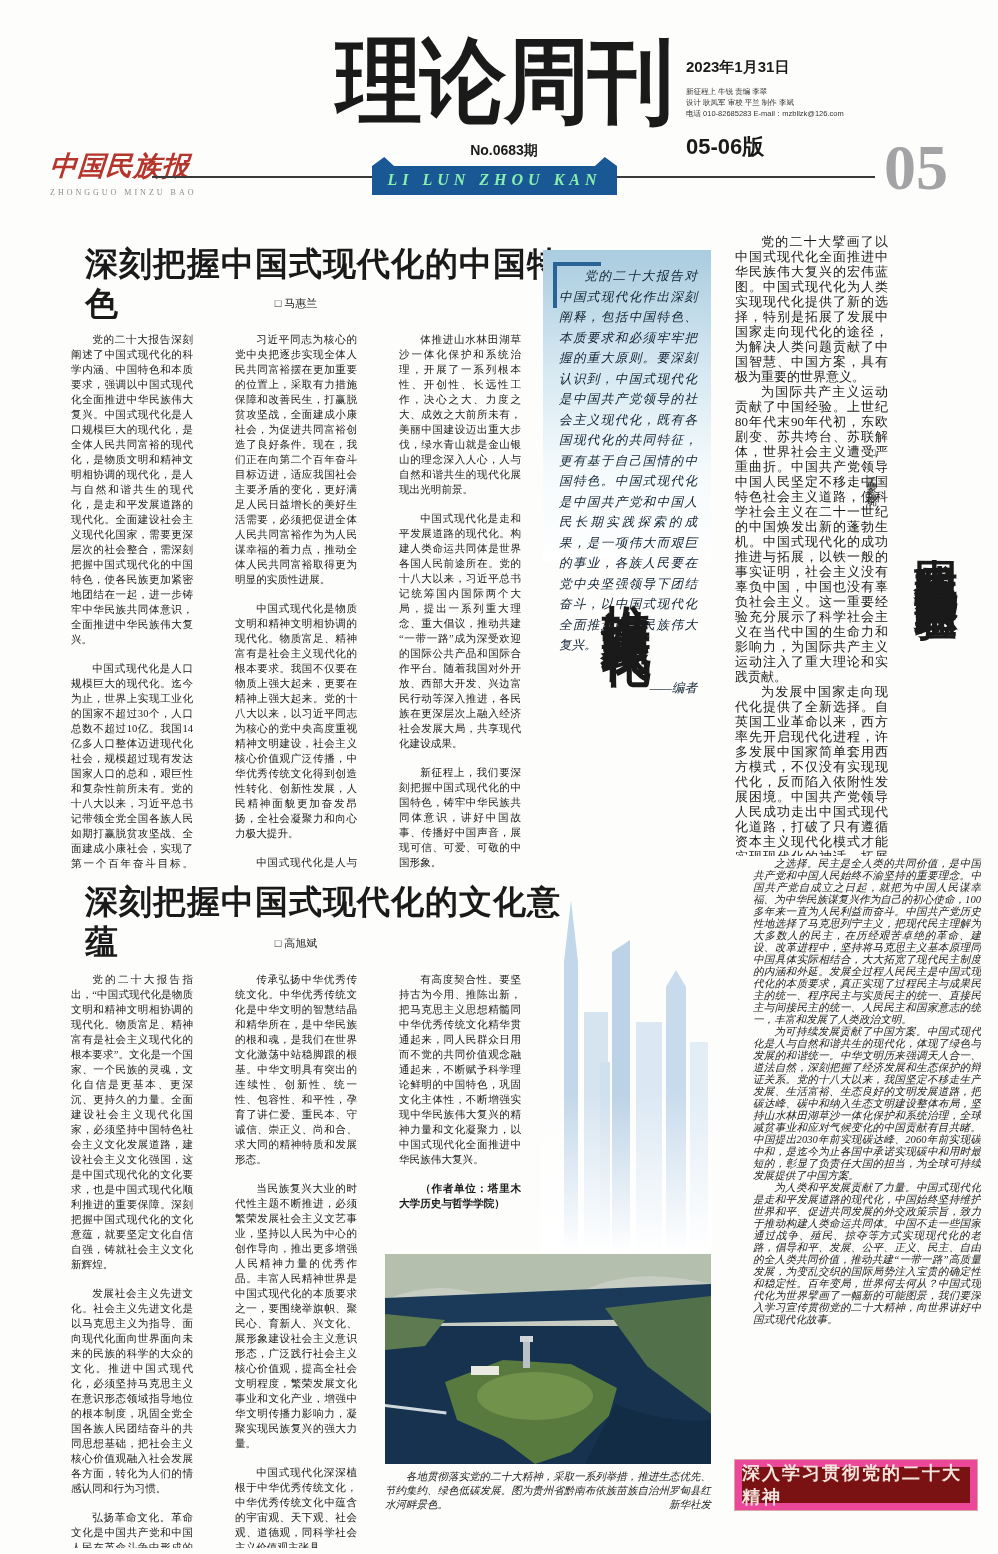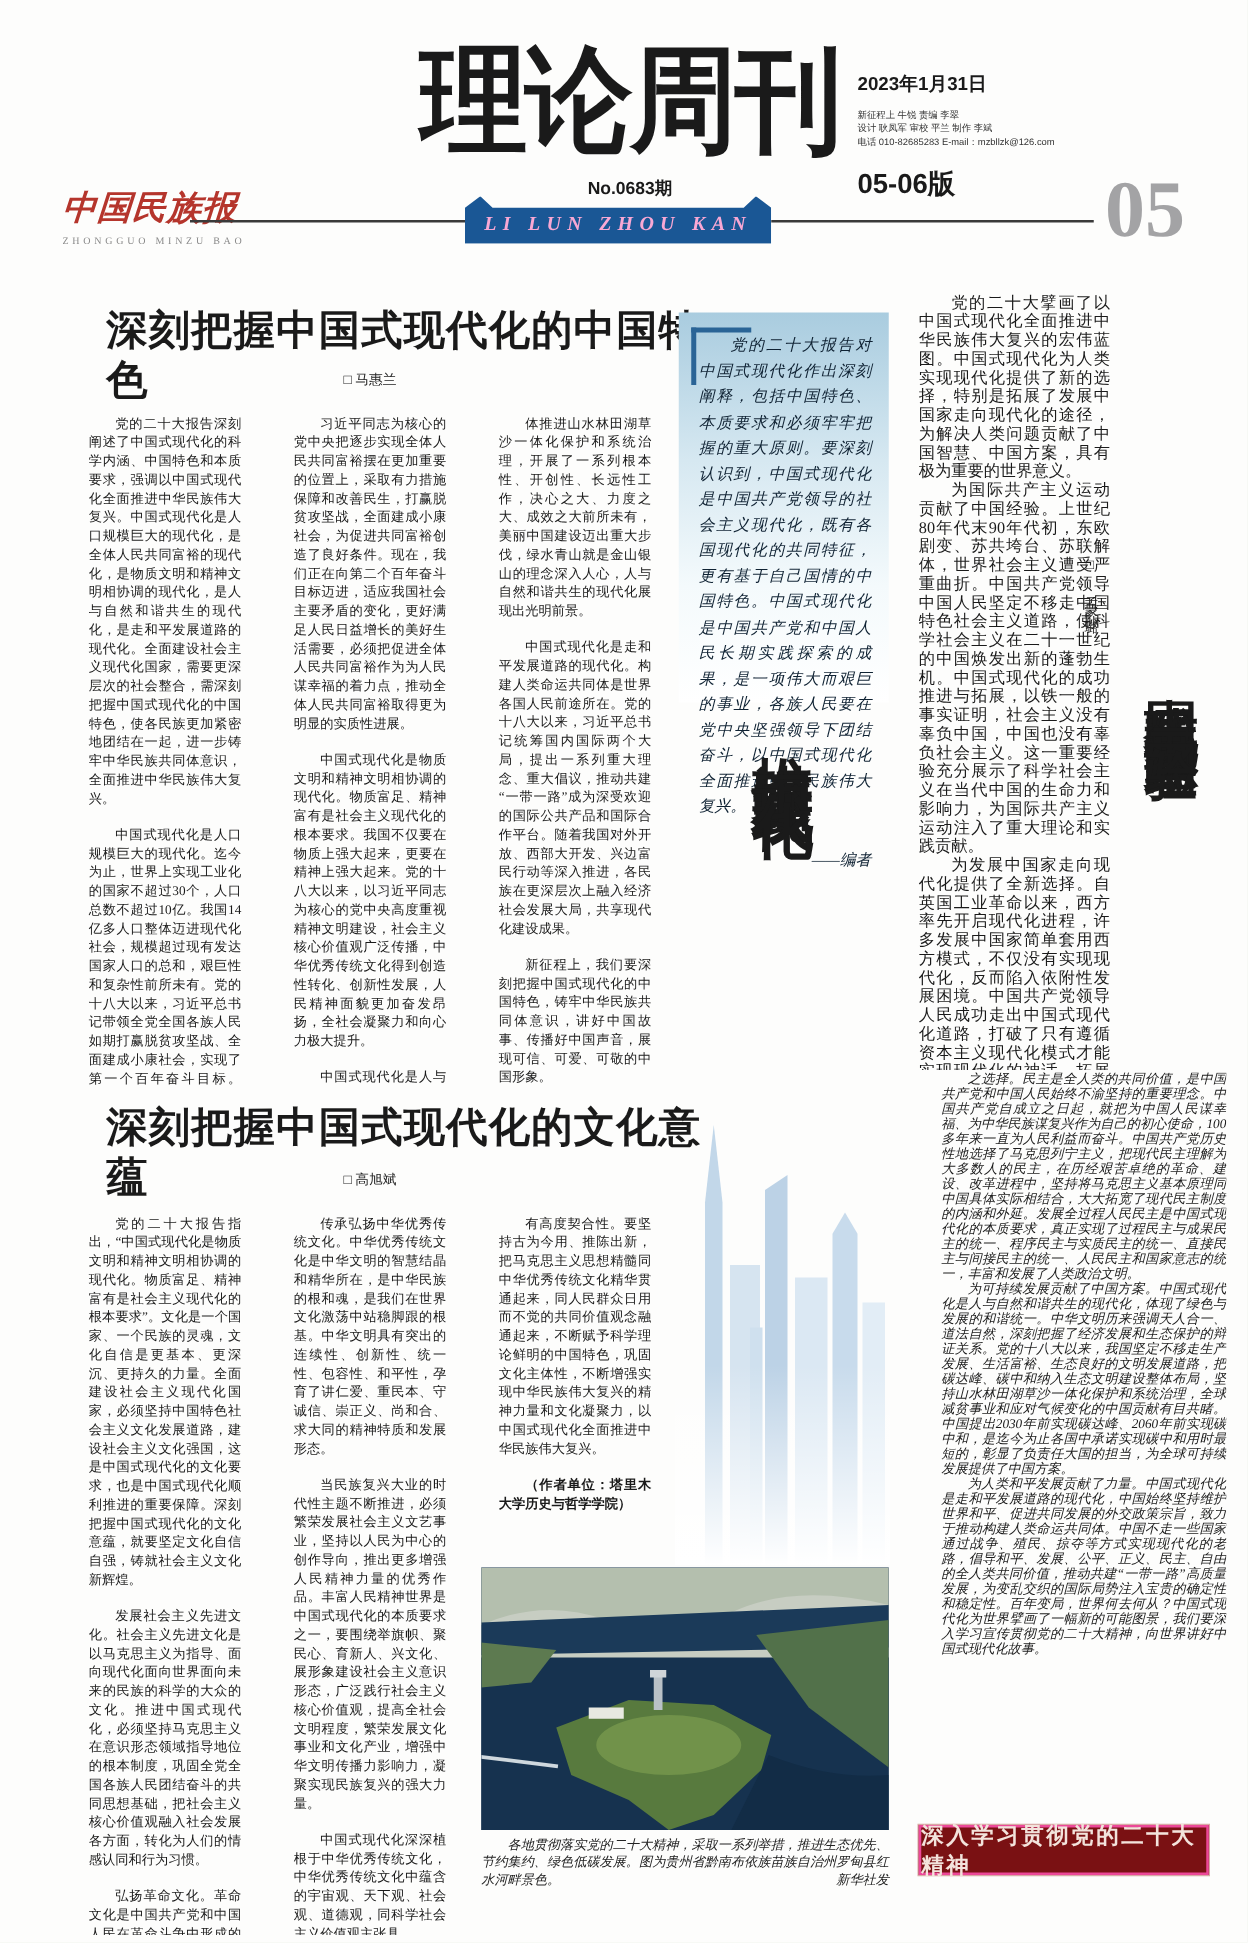--- a/index.html
+++ b/index.html
@@ -14,21 +14,21 @@
   .issue-no{position:absolute;left:336px;top:142px;width:336px;text-align:center;font-weight:bold;font-size:14px;font-family:"Liberation Sans",sans-serif;}
   .hdr-date{position:absolute;left:686px;top:58px;font-size:15px;font-weight:bold;font-family:"Liberation Sans",sans-serif;}
   .hdr-info{position:absolute;left:686px;top:86px;font-size:7.5px;line-height:11px;color:#333;font-family:"Liberation Sans",sans-serif;}
   .hdr-pages{position:absolute;left:686px;top:132px;font-size:22px;font-weight:900;font-family:"Liberation Sans",sans-serif;}
   .rule{position:absolute;height:2px;background:#3a3a3a;top:176px;}
   .rule.l{left:152px;width:220px;}
   .rule.r{left:617px;width:258px;}
   .ribbon{position:absolute;left:372px;top:157px;width:245px;height:38px;background:#1a5795;
     clip-path:polygon(0% 100%,0% 24%,5% 0%,9% 24%,91% 24%,95% 0%,100% 24%,100% 100%);
     display:flex;align-items:flex-end;justify-content:center;}
-  .ribbon-text{color:#f9a8d4;font-style:italic;font-weight:bold;font-size:16px;letter-spacing:5px;padding-bottom:6px;}
+  .ribbon-text{color:#86efac;font-style:italic;font-weight:bold;font-size:16px;letter-spacing:5px;padding-bottom:6px;}
   .pagenum{position:absolute;left:884px;top:136px;font-size:64px;font-weight:900;color:#a3a3a5;font-family:"Liberation Serif",serif;line-height:1;}
 
   
   .headline{position:absolute;text-align:left;font-weight:700;font-size:33px;letter-spacing:1px;line-height:1.2;font-family:"DejaVu Sans",sans-serif;margin-left:28px;}
   .byline{position:absolute;text-align:center;font-size:11px;color:#222;}
   .col{position:absolute;width:150px;overflow:hidden;font-size:10.6px;line-height:15px;text-align:justify;}
   .col p{margin:14px;text-indent:2em;}
   .note{font-weight:bold;text-indent:2em;margin-top:2px;}
 
   
@@ -49,21 +49,21 @@
 
   
   .r-col{position:absolute;left:735px;top:234px;width:153px;height:622px;overflow:hidden;font-size:13px;line-height:15px;text-align:justify;}
   .r-col p{margin:0;text-indent:2em;}
   .r-byline{position:absolute;left:864px;top:446px;writing-mode:vertical-rl;font-size:11px;color:#222;letter-spacing:4px;}
   .r-title{position:absolute;left:893px;top:236px;width:72px;height:620px;writing-mode:vertical-rl;
     font-size:43px;font-weight:900;letter-spacing:3px;font-family:"Liberation Serif",serif;text-align:center;}
   .r-wide{position:absolute;left:753px;top:858px;width:228px;height:594px;overflow:hidden;font-size:10.6px;line-height:12px;text-align:justify;font-style:italic;}
   .r-wide p{margin:0;text-indent:2em;}
   .red-banner{position:absolute;left:735px;top:1460px;width:228px;height:36px;background:#7a1113;
-    border:2px solid #ec4899;box-shadow:0 0 0 1px #d8a9a4;display:flex;align-items:center;justify-content:center;}
+    border:7px solid #ec4899;box-shadow:0 0 0 1px #d8a9a4;display:flex;align-items:center;justify-content:center;}
   .red-banner span{color:#f3e3dc;font-weight:900;font-size:18px;letter-spacing:2px;font-family:"DejaVu Sans",sans-serif;}
 
   
   .photo{position:absolute;left:385px;top:1254px;width:326px;height:210px;background:#16324f;overflow:hidden;}
   .caption{position:absolute;left:385px;top:1470px;width:326px;font-size:10.5px;line-height:14px;
     font-style:italic;text-align:justify;color:#222;}
   .caption .cap-text{text-indent:2em;display:block;}
   .caption .credit{position:absolute;right:0;bottom:0;font-style:italic;background:#fdfdfc;padding-left:6px;}
 </style>
 </head>

